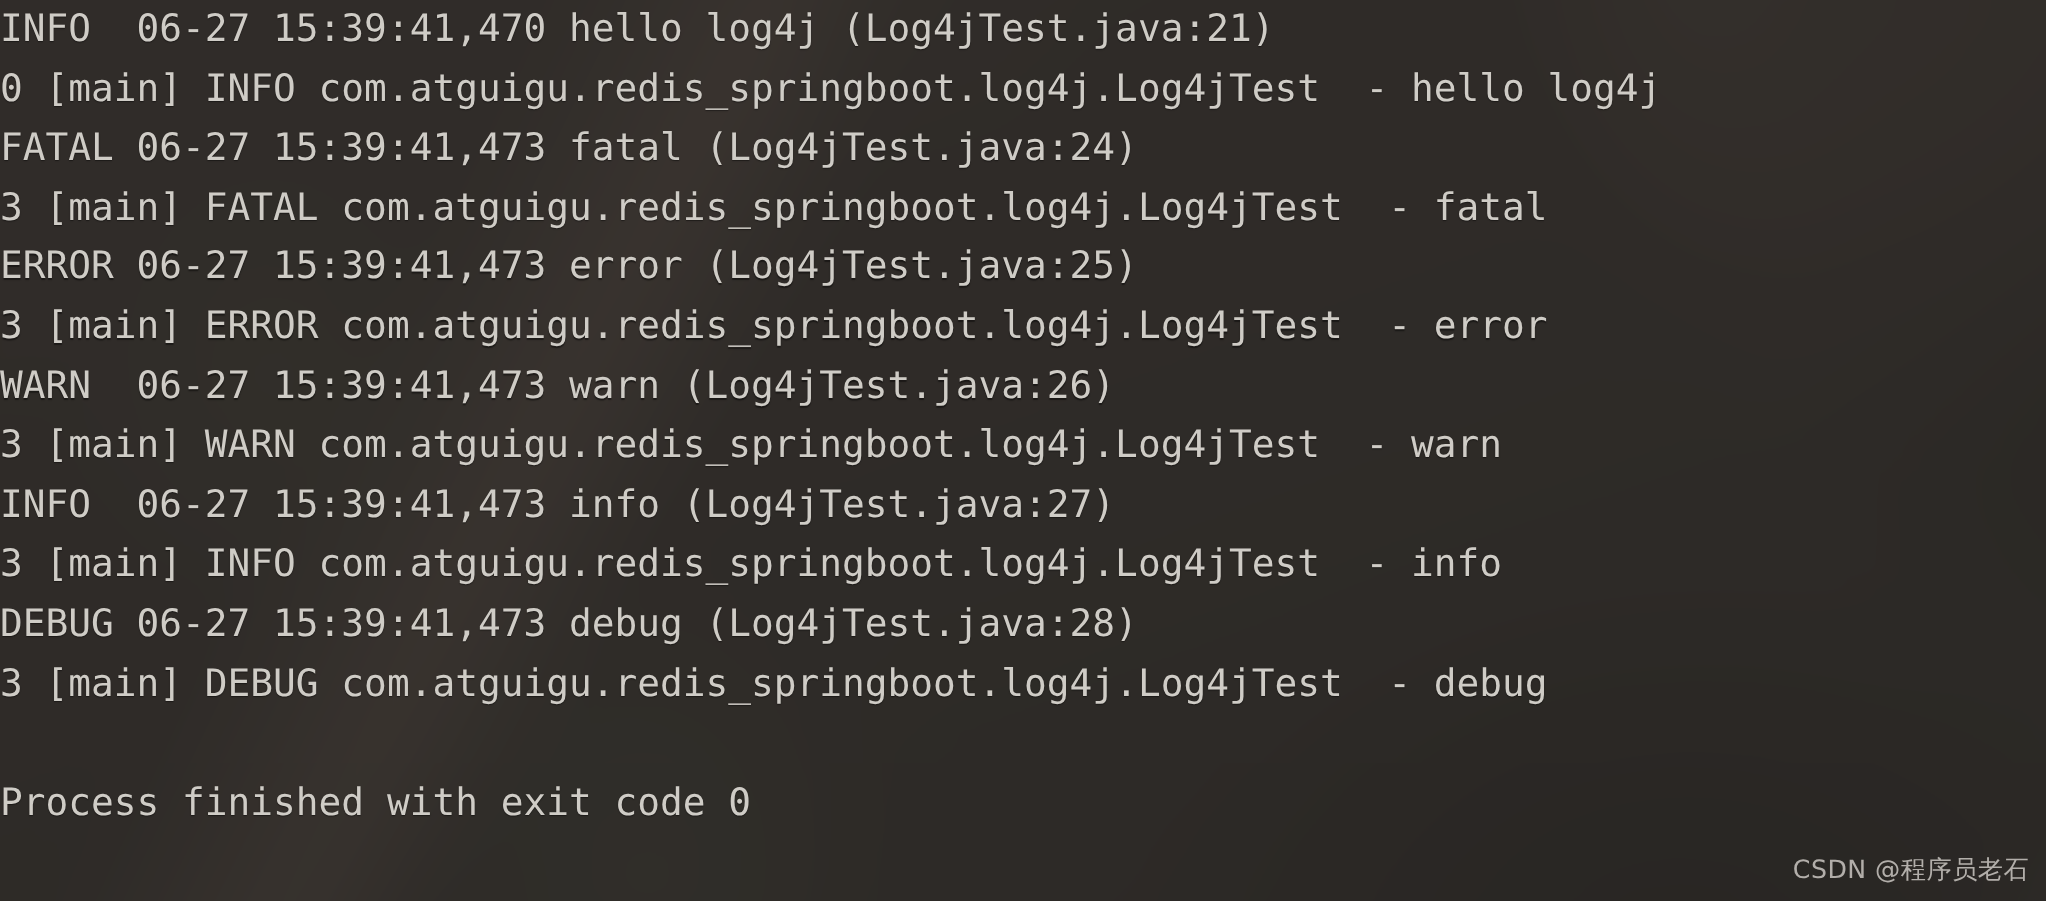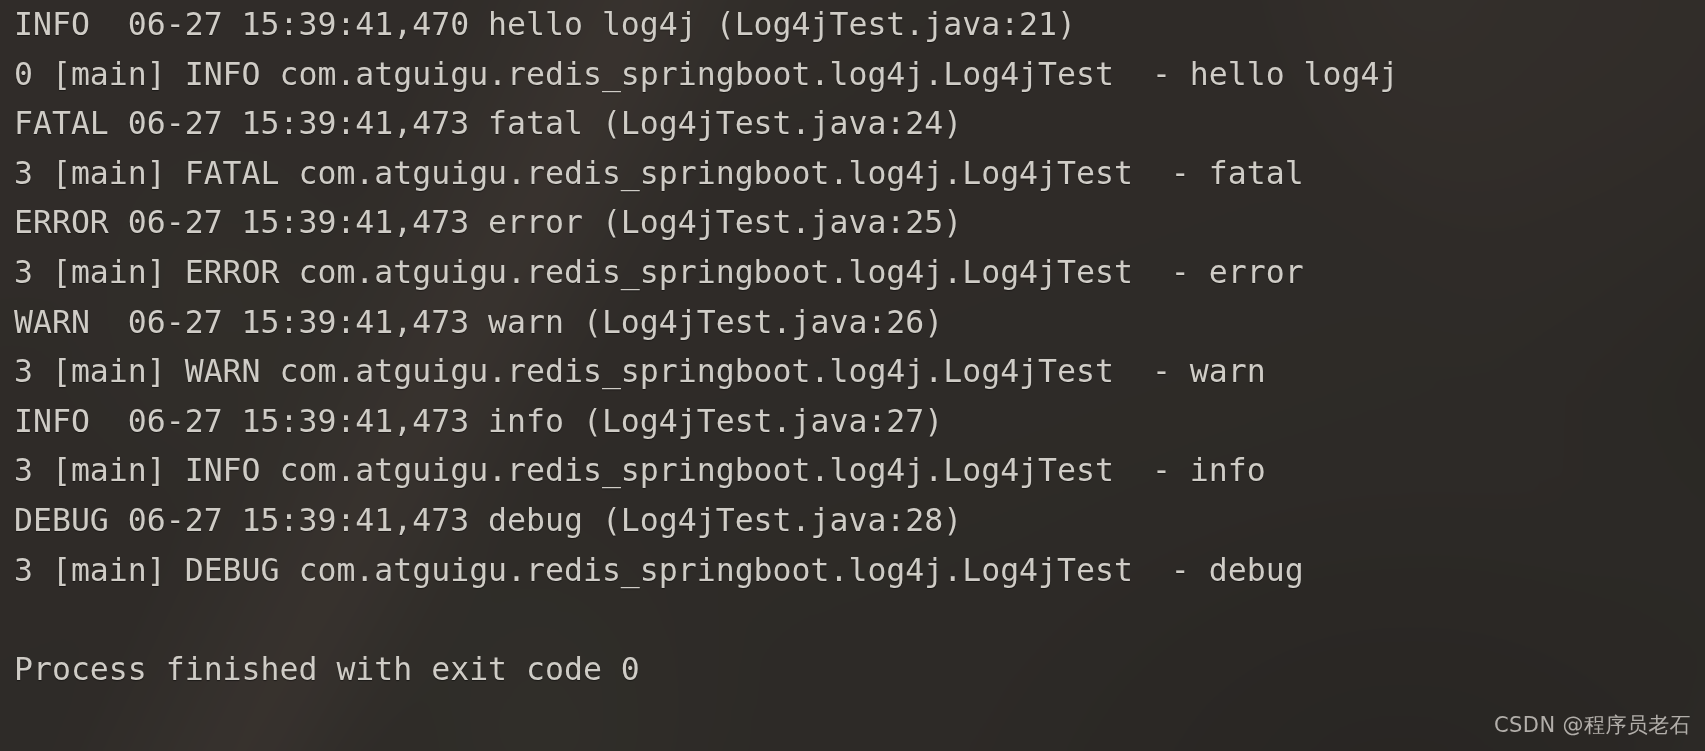--- a/index.html
+++ b/index.html
@@ -56,21 +56,21 @@
     padding: 0;
     font-size: 31.5px;
     line-height: 49.6px;
     letter-spacing: 0px;
     color: #cfccc6;
     white-space: pre;
   }
 
   .console-line {
     height: 49.6px;
-    padding-left: 14px;
+    padding-left: 0;
     white-space: pre;
     color: #cfccc6;
     text-shadow: 0 1px 1px rgba(0,0,0,0.45);
   }
 
   .console-line.blank {
     height: 49.6px;
   }
 
   #csdn-watermark {

